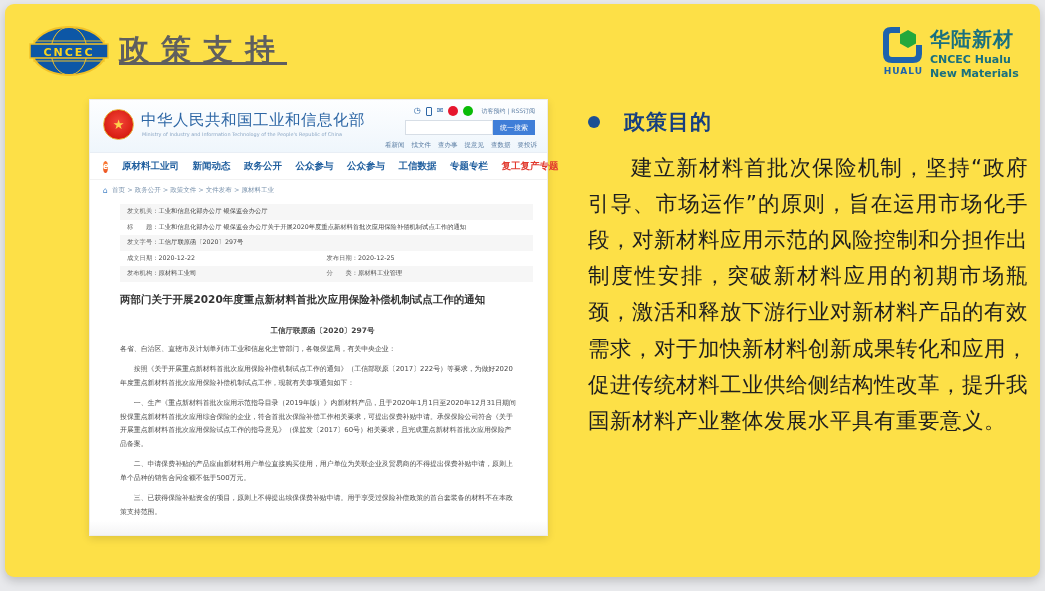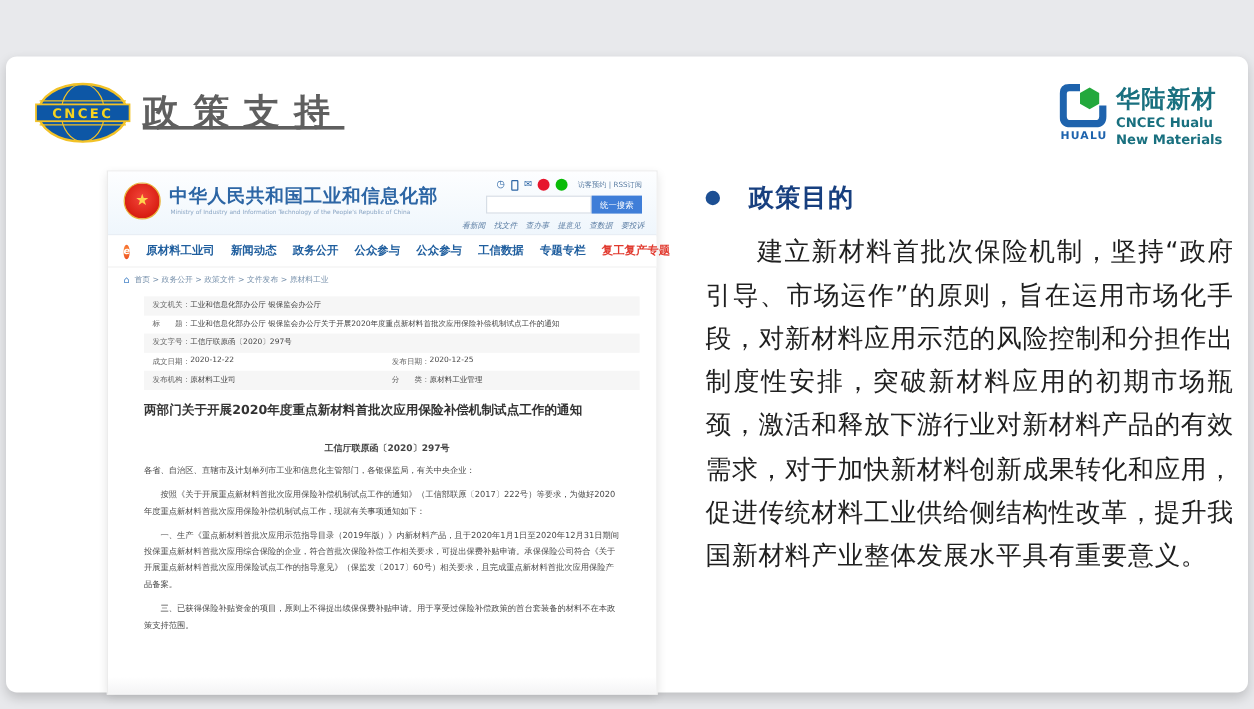--- a/index.html
+++ b/index.html
@@ -5,23 +5,22 @@
   * { margin: 0; padding: 0; box-sizing: border-box; }
   html, body { width: 1045px; height: 591px; }
   body {
     font-family: "DejaVu Sans", "Liberation Sans", sans-serif;
     background: #e8e9ec;
     position: relative;
     overflow: hidden;
   }
   .slide {
     position: absolute; left: 5px; top: 4px; right: 5px; bottom: 14px;
-    background: #ffffff; border-radius: 9px;
+    background: #fde047; border-radius: 9px;
     box-shadow: 0 4px 10px rgba(0,0,0,0.18);
-    margin-top: 43px;
   }
 
   
   .cncec-logo { position: absolute; left: 24px; top: 20px; width: 80px; height: 54px; }
   .slide-title {
     position: absolute; left: 114px; top: 26px;
     font-family: "DejaVu Serif", "Liberation Serif", serif;
     font-size: 30px; font-weight: bold; color: #5f5f5f; letter-spacing: 12px; text-decoration: underline;
   }
   .hualu { position: absolute; left: 872px; top: 22px; display: flex; gap: 7px; align-items: flex-start; }
@@ -41,34 +40,34 @@
     position: absolute; left: 0; top: 0; right: 0; height: 53px;
     background: linear-gradient(180deg, #fdfeff 0%, #eff6fc 100%);
     border-bottom: 1px solid #e8eef5;
   }
   .emblem {
     position: absolute; left: 13px; top: 9px; width: 31px; height: 31px; border-radius: 50%;
     background: radial-gradient(circle at 50% 42%, #f3453a 0%, #d81e12 70%);
     border: 1px solid #e8b23a; color: #ffd34d; font-size: 13px;
     display: flex; align-items: center; justify-content: center;
   }
-  .org-cn { position: absolute; left: 51px; top: 10px; font-size: 15.5px; font-weight: bold; color: #2d66a5; letter-spacing: 0.5px; }
+  .org-cn { position: absolute; left: 51px; top: 10px; font-size: 15.5px; font-weight: normal; color: #2d66a5; letter-spacing: 0.5px; }
   .org-en { position: absolute; left: 52px; top: 31px; font-size: 6px; color: #8ba6c4; transform: scale(0.82); transform-origin: left top; white-space: nowrap; }
 
   .hdr-icons { position: absolute; right: 12px; top: 6px; display: flex; align-items: center; gap: 5px; }
   .hico { font-size: 8px; color: #2d66a5; line-height: 1; }
   .ico-mobile { width: 6px; height: 9px; border: 1px solid #2d66a5; border-radius: 1px; }
   .ico-dot { width: 10px; height: 10px; border-radius: 50%; }
   .ico-weibo { background: #e6162d; }
   .ico-wechat { background: #09bb07; }
   .hdr-links { font-size: 6px; color: #5b7da3; margin-left: 3px; white-space: nowrap; }
   .search-row { position: absolute; right: 12px; top: 20px; display: flex; }
   .search-input { width: 88px; height: 15px; border: 1px solid #d7dee6; background: #fff; outline: none; font-size: 7px; padding: 0 3px; }
   .search-btn { height: 15px; padding: 0 7px; background: #3f7ed8; color: #fff; border: none; font-size: 7px; cursor: pointer; }
-  .quick-links { position: absolute; right: 10px; top: 41px; display: flex; gap: 7px; font-size: 6.5px; color: #5b7da3; font-style: italic; }
+  .quick-links { position: absolute; right: 10px; top: 41px; display: flex; gap: 7px; font-size: 6.5px; color: #5b7da3; }
 
   .site-nav {
     position: absolute; left: 0; top: 54px; right: 0; height: 26px; background: #fff;
     display: flex; align-items: center; gap: 13.5px; padding-left: 13px;
     border-bottom: 1px solid #f2f2f2;
   }
   .gov-logo {
     width: 12px; height: 12px; border-radius: 50%;
     background: radial-gradient(circle at 35% 35%, #ff8a3c, #e8481e);
     color: #fff; font-size: 8px; font-weight: bold; font-style: italic;
@@ -227,20 +226,21 @@
       </div>
     </div>
 
     <div class="doc-title">两部门关于开展2020年度重点新材料首批次应用保险补偿机制试点工作的通知</div>
     <div class="doc-no">工信厅联原函〔2020〕297号</div>
 
     <div class="doc-body">
       <p>各省、自治区、直辖市及计划单列市工业和信息化主管部门，各银保监局，有关中央企业：</p>
       <p class="indent">按照《关于开展重点新材料首批次应用保险补偿机制试点工作的通知》（工信部联原〔2017〕222号）等要求，为做好2020年度重点新材料首批次应用保险补偿机制试点工作，现就有关事项通知如下：</p>
       <p class="indent">一、生产《重点新材料首批次应用示范指导目录（2019年版）》内新材料产品，且于2020年1月1日至2020年12月31日期间投保重点新材料首批次应用综合保险的企业，符合首批次保险补偿工作相关要求，可提出保费补贴申请。承保保险公司符合《关于开展重点新材料首批次应用保险试点工作的指导意见》（保监发〔2017〕60号）相关要求，且完成重点新材料首批次应用保险产品备案。</p>
+      <p class="indent">二、申请保费补贴的产品应由新材料用户单位直接购买使用，用户单位为关联企业及贸易商的不得提出保费补贴申请，原则上单个品种的销售合同金额不低于500万元。</p>
       <p class="indent">三、已获得保险补贴资金的项目，原则上不得提出续保保费补贴申请。用于享受过保险补偿政策的首台套装备的材料不在本政策支持范围。</p>
     </div>
     <div class="shot-fade"></div>
   </div>
 
   <aside class="right-panel">
     <div class="rp-head">
       <span class="rp-bullet"></span>
       <span class="rp-title">政策目的</span>
     </div>

